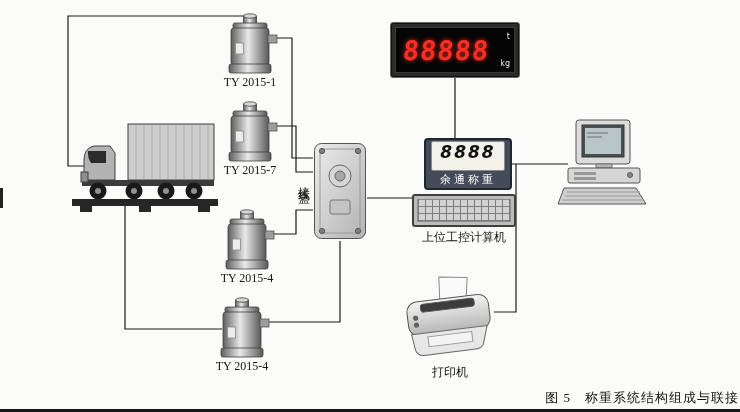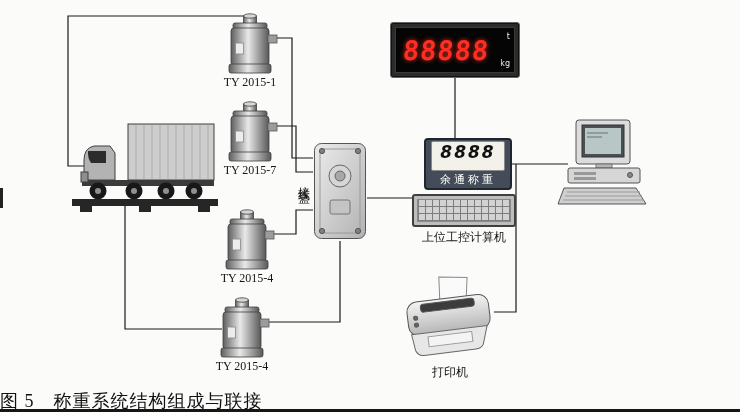--- a/index.html
+++ b/index.html
@@ -64,21 +64,21 @@
     padding:3px; z-index:2;
   }
   .keyboard .keys {
     width:100%; height:100%; background-color:#d2d2d2; border:1px solid #8a8a8a;
     background-image:
       repeating-linear-gradient(90deg, #7d7d7d 0 1px, transparent 1px 7px),
       repeating-linear-gradient(0deg, #7d7d7d 0 1px, transparent 1px 7px);
   }
   .caption {
     position:absolute; left:0; top:389px; width:739px; z-index:3;
-    text-align:left; font-size:18px; color:#111; letter-spacing:1px;
+    text-align:right; font-size:13px; color:#111; letter-spacing:1px;
   }
   .bottom-rule { position:absolute; left:0; bottom:0; width:740px; height:3px; background:#161616; z-index:4; }
   .edge-mark { position:absolute; left:0; top:188px; width:3px; height:20px; background:#222; z-index:4; }
 </style>
 </head>
 <body>
 
 <div class="canvas">
 
   <svg width="0" height="0" style="position:absolute" aria-hidden="true">

